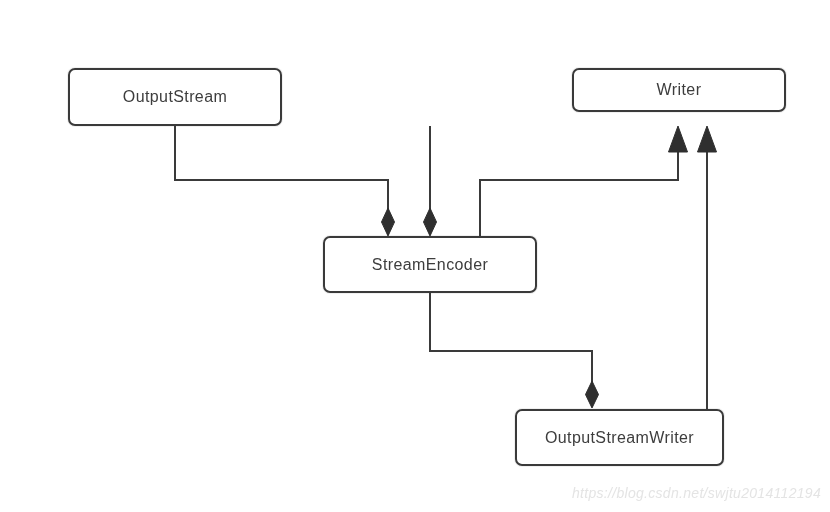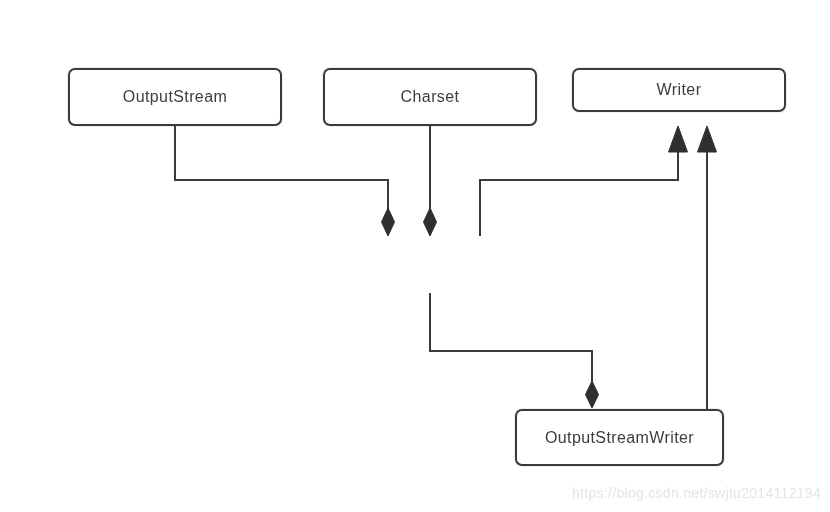--- a/index.html
+++ b/index.html
@@ -51,20 +51,21 @@
   .node-streamencoder      { left: 323px; top: 236px; width: 214px; height: 57px; }
   .node-outputstreamwriter { left: 515px; top: 409px; width: 209px; height: 57px; }
   .watermark {
     position: absolute;
     right: 9px;
     top: 485px;
     font-size: 14px;
     letter-spacing: 0.3px;
     color: #e4e4e4;
     white-space: nowrap;
+    font-style: italic;
   }
 </style>
 </head>
 <body>
 
 <div id="canvas">
 
   <svg id="edges" viewBox="0 0 830 512" xmlns="http://www.w3.org/2000/svg">
 
     <path class="edge" d="M175 126 L175 180 L388 180 L388 235"></path>
@@ -80,28 +81,28 @@
     <polygon class="marker" points="592,381 598.5,394.5 592,408 585.5,394.5"></polygon>
 
     <path class="edge" d="M707 409 L707 149"></path>
     <polygon class="marker" points="707,126 716.5,152 697.5,152"></polygon>
   </svg>
 
   <div class="node node-outputstream">
     <span>OutputStream</span>
   </div>
 
-  <div class="node node-charset">
-    <span>Charset</span>
-  </div>
 
   <div class="node node-writer">
     <span>Writer</span>
   </div>
 
+  <div class="node node-streamencoder">
+    <span>StreamEncoder</span>
+  </div>
 
   <div class="node node-outputstreamwriter">
     <span>OutputStreamWriter</span>
   </div>
 
   <div class="watermark">https://blog.csdn.net/swjtu2014112194</div>
 
 </div>
 
 </body></html>

